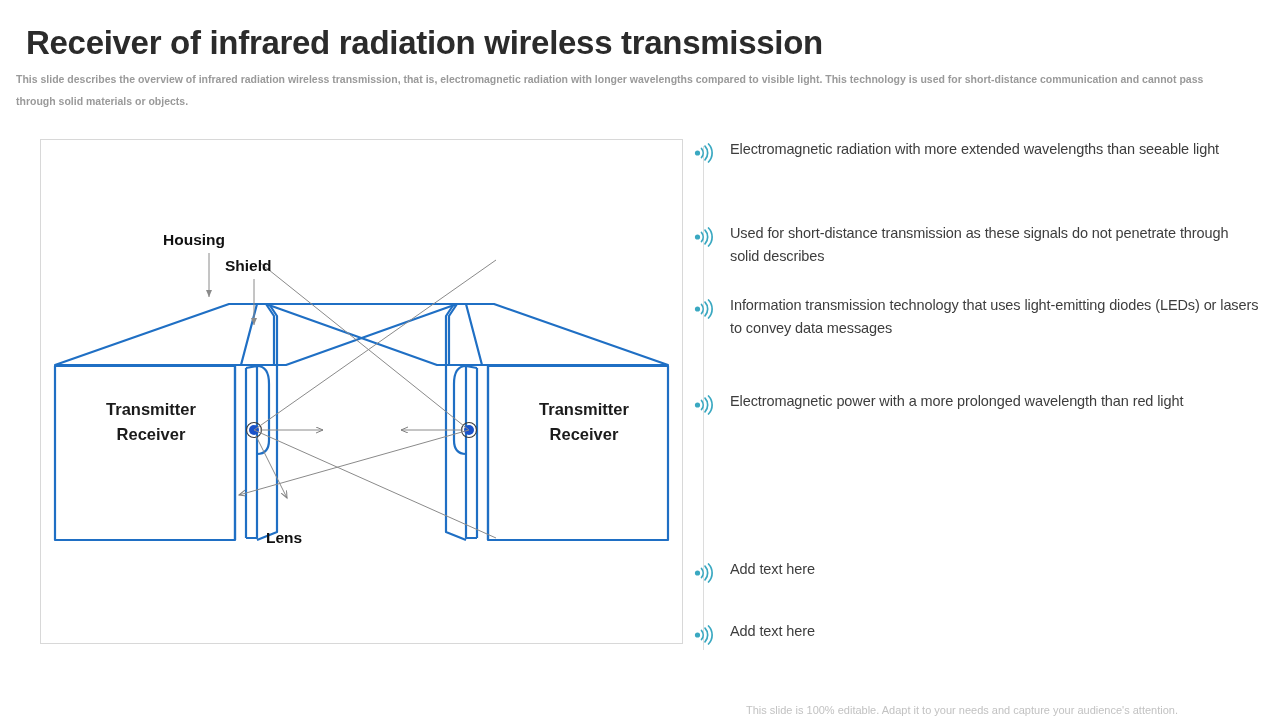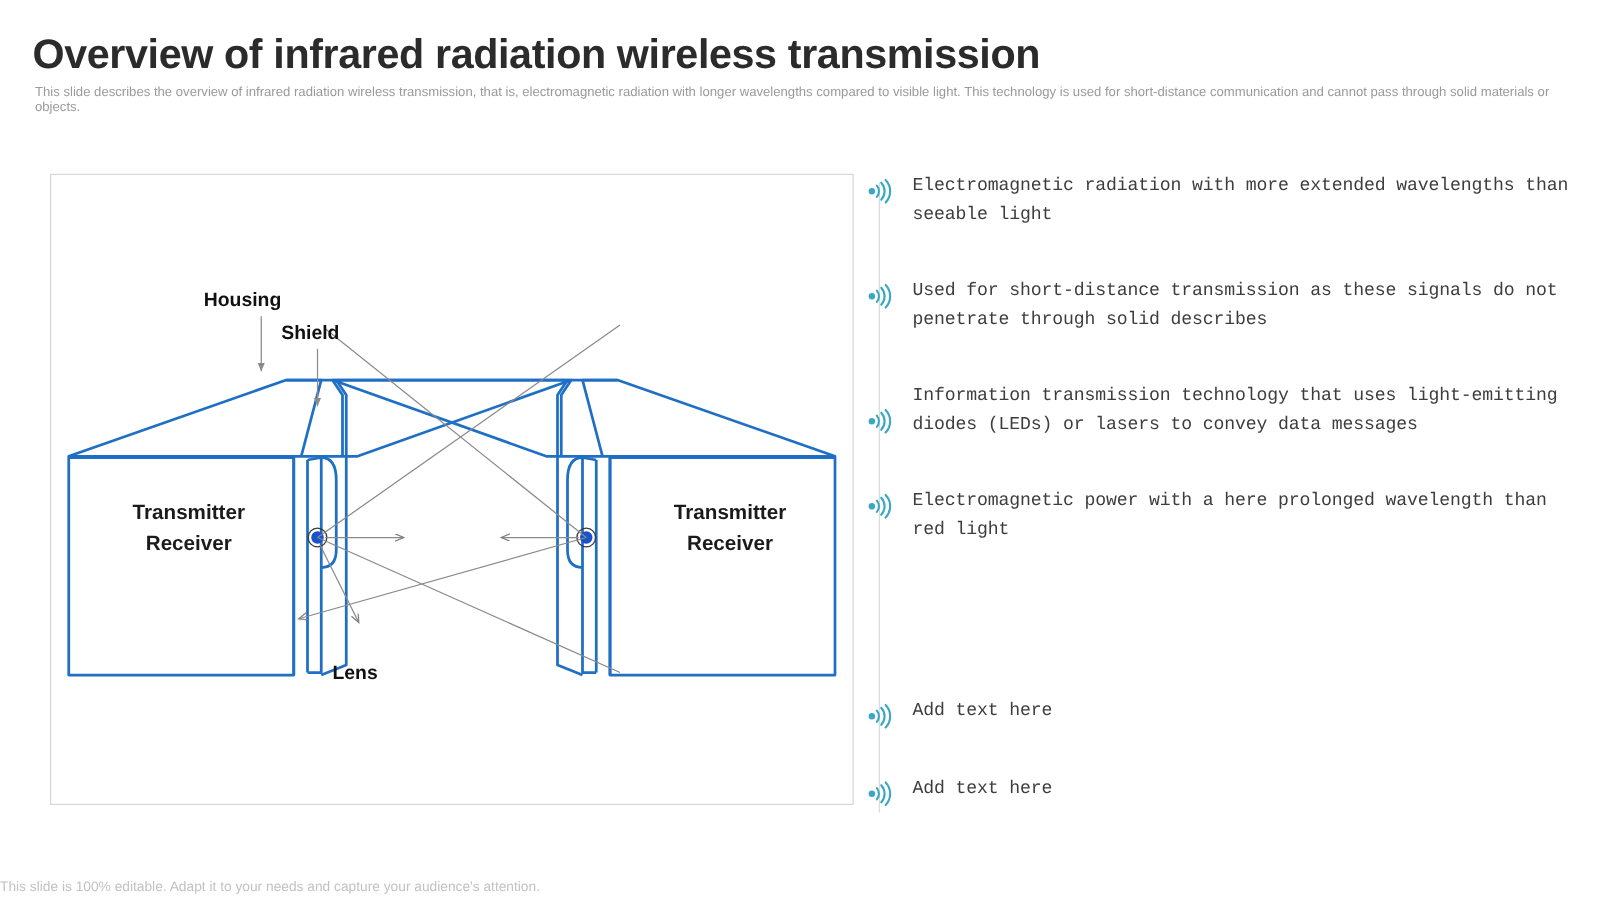--- a/index.html
+++ b/index.html
@@ -21,27 +21,27 @@
     left: 26px;
     top: 24px;
     font-size: 33px;
     font-weight: bold;
     color: #2b2b2b;
     letter-spacing: -0.3px;
     white-space: nowrap;
   }
   .slide-subtitle {
     position: absolute;
-    left: 28px;
+    left: 16px;
     top: 68px;
     width: 1224px;
     font-size: 10.5px;
-    line-height: 12px;
+    line-height: 22px;
     color: #9a9a9a;
-    font-weight: 400;
+    font-weight: 700;
   }
 
   
   .diagram-panel {
     position: absolute;
     left: 40px;
     top: 139px;
     width: 643px;
     height: 505px;
     border: 1px solid #d8d8d8;
@@ -69,21 +69,20 @@
     width: 1px;
     height: 504px;
     background: #dcdcdc;
   }
   .bullet-row {
     position: absolute;
     left: 0;
     display: flex;
     align-items: flex-start;
     width: 570px;
-    font-family: Liberation Mono, monospace;
   }
   .bullet-icon {
     width: 28px;
     height: 28px;
     flex: 0 0 28px;
     margin-top: 2px;
     position: relative;
   }
   .bullet-text {
     font-size: 14.5px;
@@ -93,29 +92,29 @@
     font-weight: 400;
     letter-spacing: -0.1px;
   }
 
   
   .footer-note {
     position: absolute;
     left: 0;
     top: 704px;
     width: 1178px;
-    text-align: left;
+    text-align: right;
     font-size: 11px;
     color: #c2c2c2;
   }
 </style>
 </head>
 <body>
 
-<div class="slide-title">Overview of infrared radiation wireless transmission</div>
+<div class="slide-title">Receiver of infrared radiation wireless transmission</div>
 
 <div class="slide-subtitle">This slide describes the overview of infrared radiation wireless transmission, that is, electromagnetic radiation with longer wavelengths compared to visible light. This technology is used for short-distance communication and cannot pass through solid materials or objects.</div>
 
 <div class="diagram-panel">
   <svg class="diagram-svg" width="641" height="503" viewBox="0 0 641 503">
     <defs>
       <marker id="arrowGray" markerWidth="9" markerHeight="9" refX="7" refY="3" orient="auto" markerUnits="strokeWidth">
         <path d="M0,0 L7,3 L0,6" fill="none" stroke="#7f7f7f" stroke-width="1"></path>
       </marker>
       <marker id="arrowGrayDown" markerWidth="9" markerHeight="9" refX="7" refY="3" orient="auto" markerUnits="strokeWidth">
@@ -217,37 +216,37 @@
     </div>
     <div class="bullet-row" style="top: 92px;">
       <span class="bullet-icon"><svg width="28" height="28" viewBox="0 0 28 28">
           <circle cx="7.5" cy="13" r="2.6" fill="#3AA8C1"></circle>
           <path d="M11.5,8.5 A7,7 0 0 1 11.5,17.5" fill="none" stroke="#3AA8C1" stroke-width="1.7" stroke-linecap="round"></path>
           <path d="M15,6.2 A10,10 0 0 1 15,19.8" fill="none" stroke="#3AA8C1" stroke-width="1.7" stroke-linecap="round"></path>
           <path d="M18.5,4 A13,13 0 0 1 18.5,22" fill="none" stroke="#3AA8C1" stroke-width="1.7" stroke-linecap="round"></path>
         </svg></span>
       <div class="bullet-text">Used for short-distance transmission as these signals do not penetrate through solid describes</div>
     </div>
-    <div class="bullet-row" style="top: 176px; align-items: flex-end;">
+    <div class="bullet-row" style="top: 164px;">
       <span class="bullet-icon"><svg width="28" height="28" viewBox="0 0 28 28">
           <circle cx="7.5" cy="13" r="2.6" fill="#3AA8C1"></circle>
           <path d="M11.5,8.5 A7,7 0 0 1 11.5,17.5" fill="none" stroke="#3AA8C1" stroke-width="1.7" stroke-linecap="round"></path>
           <path d="M15,6.2 A10,10 0 0 1 15,19.8" fill="none" stroke="#3AA8C1" stroke-width="1.7" stroke-linecap="round"></path>
           <path d="M18.5,4 A13,13 0 0 1 18.5,22" fill="none" stroke="#3AA8C1" stroke-width="1.7" stroke-linecap="round"></path>
         </svg></span>
       <div class="bullet-text">Information transmission technology that uses light-emitting diodes (LEDs) or lasers to convey data messages</div>
     </div>
     <div class="bullet-row" style="top: 260px;">
       <span class="bullet-icon"><svg width="28" height="28" viewBox="0 0 28 28">
           <circle cx="7.5" cy="13" r="2.6" fill="#3AA8C1"></circle>
           <path d="M11.5,8.5 A7,7 0 0 1 11.5,17.5" fill="none" stroke="#3AA8C1" stroke-width="1.7" stroke-linecap="round"></path>
           <path d="M15,6.2 A10,10 0 0 1 15,19.8" fill="none" stroke="#3AA8C1" stroke-width="1.7" stroke-linecap="round"></path>
           <path d="M18.5,4 A13,13 0 0 1 18.5,22" fill="none" stroke="#3AA8C1" stroke-width="1.7" stroke-linecap="round"></path>
         </svg></span>
-      <div class="bullet-text">Electromagnetic power with a here prolonged wavelength than red light</div>
+      <div class="bullet-text">Electromagnetic power with a more prolonged wavelength than red light</div>
     </div>
     <div class="bullet-row" style="top: 428px;">
       <span class="bullet-icon"><svg width="28" height="28" viewBox="0 0 28 28">
           <circle cx="7.5" cy="13" r="2.6" fill="#3AA8C1"></circle>
           <path d="M11.5,8.5 A7,7 0 0 1 11.5,17.5" fill="none" stroke="#3AA8C1" stroke-width="1.7" stroke-linecap="round"></path>
           <path d="M15,6.2 A10,10 0 0 1 15,19.8" fill="none" stroke="#3AA8C1" stroke-width="1.7" stroke-linecap="round"></path>
           <path d="M18.5,4 A13,13 0 0 1 18.5,22" fill="none" stroke="#3AA8C1" stroke-width="1.7" stroke-linecap="round"></path>
         </svg></span>
       <div class="bullet-text">Add text here</div>
     </div>

